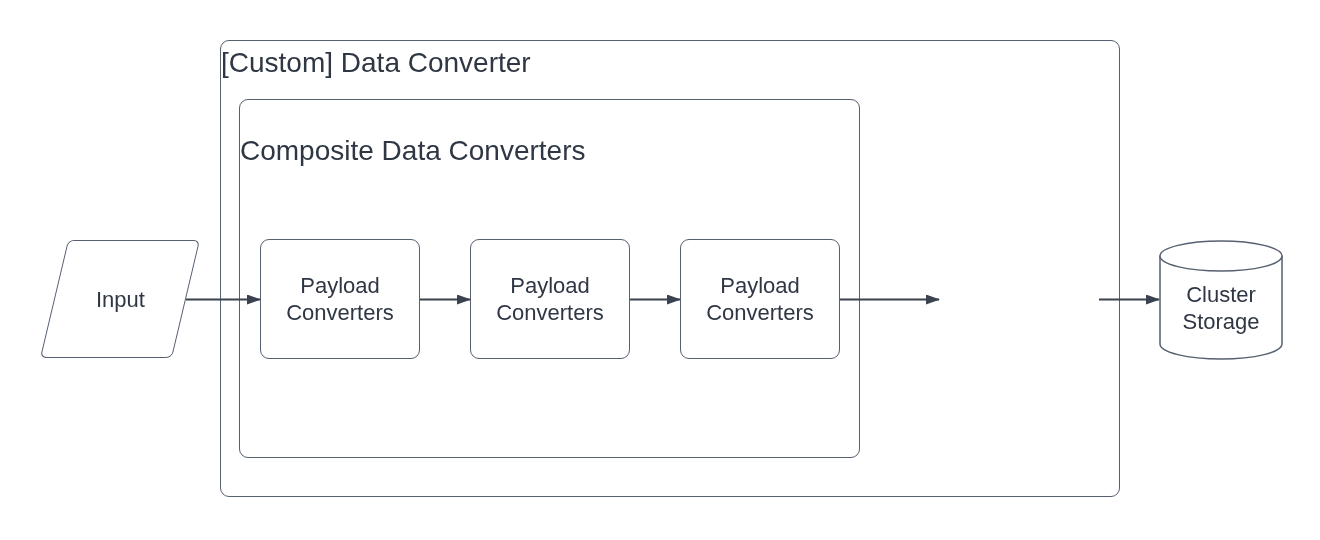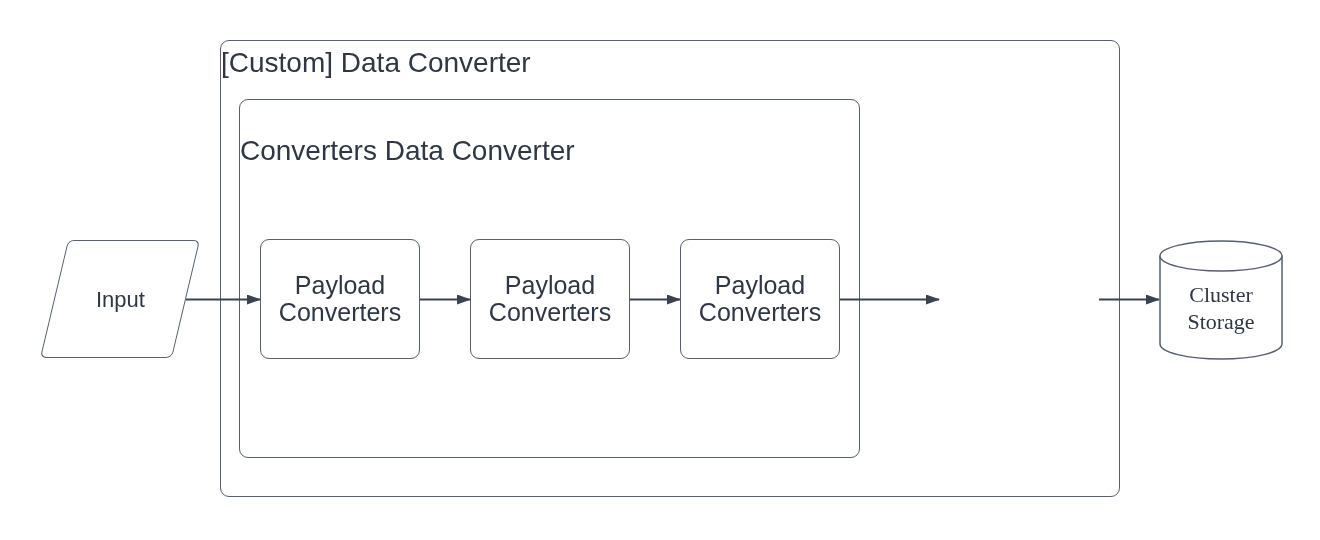--- a/index.html
+++ b/index.html
@@ -22,21 +22,21 @@
   .container-label{
     width:100%;text-align:left;font-size:28px;line-height:27px;color:var(--text);
   }
   .outer-box{left:220px;top:40px;width:900px;height:457px;padding-top:8px;}
   .inner-box{left:239px;top:99px;width:621px;height:359px;padding-top:37px;}
   
   .node-box{
     position:absolute;top:239px;width:160px;height:120px;box-sizing:border-box;
     border:1.5px solid var(--shape-border);border-radius:9px;background:var(--shape-fill);
     display:flex;align-items:center;justify-content:center;text-align:center;
-    font-size:25px;line-height:27px;padding:0 10px;
+    font-size:22px;line-height:27px;padding:0 10px;
   }
   .node-box.b1{left:260px;}
   .node-box.b2{left:470px;}
   .node-box.b3{left:680px;}
   
   .process{left:939px;top:239px;padding:0 22px;}
   .process .bar{
     position:absolute;top:0;bottom:0;width:1.5px;background:var(--shape-border);
   }
   .process .bar.left{left:15px;}
@@ -50,38 +50,38 @@
     font-size:22px;line-height:27px;
   }
   .para-shape .unskew{display:block;transform:skewX(13.35deg);}
   
   .cylinder{position:absolute;left:1159px;top:240px;width:124px;height:120px;}
   .cylinder svg{position:absolute;left:0;top:0;display:block;}
   .cylinder .cyl-stroke{fill:var(--shape-fill);stroke:var(--shape-border);stroke-width:1.5;}
   .cyl-label{
     position:absolute;left:0;top:0;width:100%;height:100%;box-sizing:border-box;
     display:flex;align-items:center;justify-content:center;text-align:center;
-    font-size:22px;line-height:27px;padding:16px 6px 0 6px;font-family:Liberation Serif, serif;
+    font-size:22px;line-height:27px;padding:16px 6px 0 6px;
   }
   
   .edges{position:absolute;left:0;top:0;pointer-events:none;}
   .edge-line{stroke:var(--arrow);stroke-width:1.8;}
   .edge-head{fill:var(--arrow);}
 </style>
 </head>
 <body>
 
 <div class="canvas">
 
   <div class="container outer-box">
     <div class="container-label">[Custom] Data Converter</div>
   </div>
 
   <div class="container inner-box">
-    <div class="container-label">Converters Data Converter</div>
+    <div class="container-label">Composite Data Converters</div>
   </div>
 
   <div class="para-shape">
     <span class="unskew">Input</span>
   </div>
 
   <div class="node-box b1">
     <span>Payload Converters</span>
   </div>
   <div class="node-box b2">

